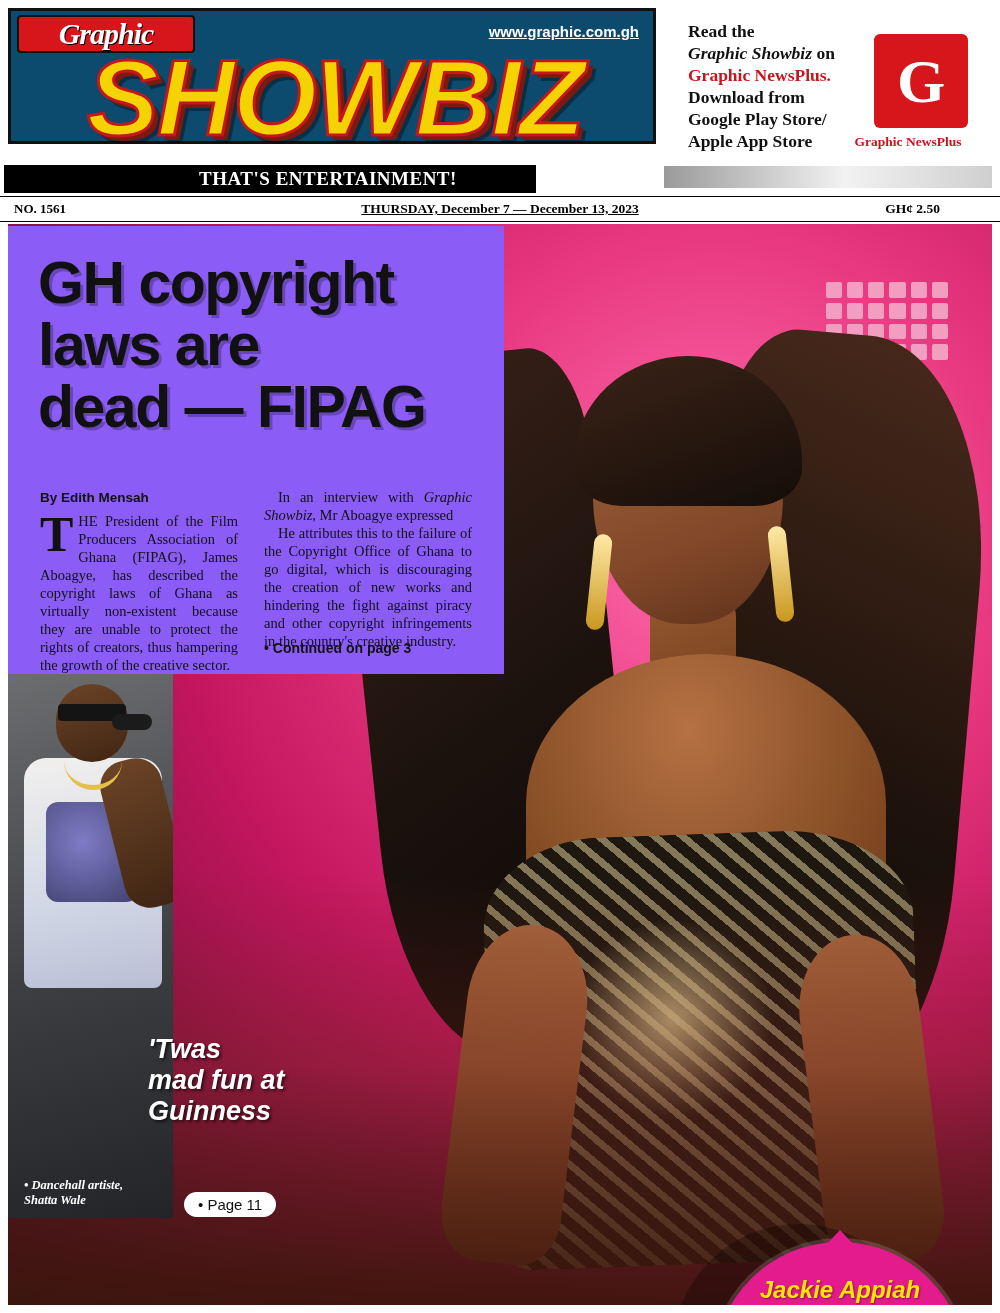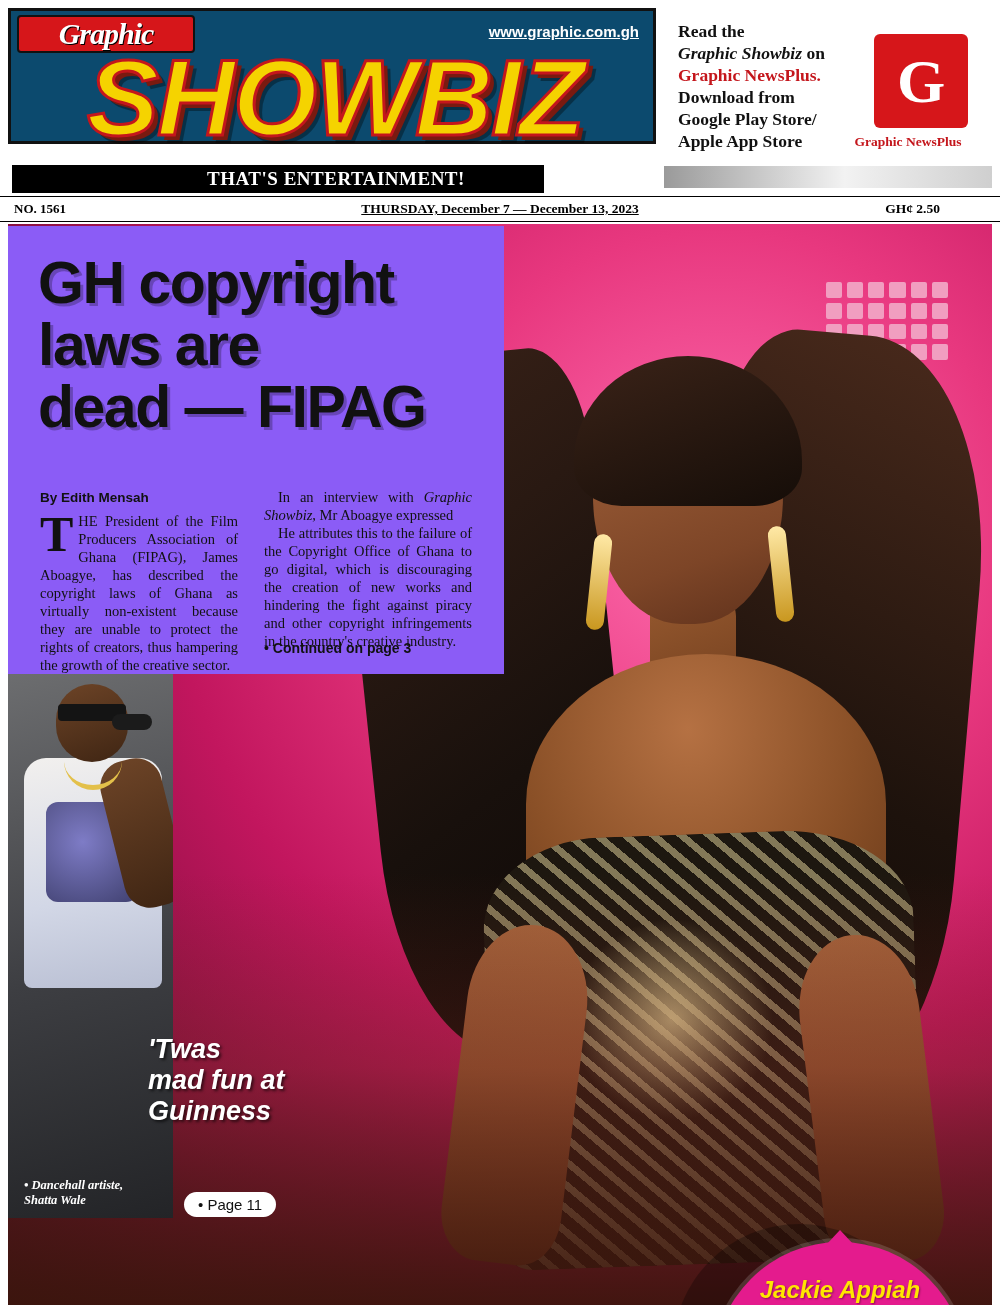--- a/index.html
+++ b/index.html
@@ -36,35 +36,35 @@
     text-align: center;
     font-family: "Liberation Sans", sans-serif;
     font-weight: bold; font-style: italic;
     font-size: 108px; line-height: 118px;
     color: #f5d300;
     letter-spacing: -2px;
     -webkit-text-stroke: 3px #c4161c;
     text-shadow: 5px 5px 0 #7a1a10, 8px 8px 0 rgba(0,0,0,.35);
   }
   .mast-black {
-    position:absolute; left: 12px; top: 165px; width: 532px; height: 28px;
+    position:absolute; left: 4px; top: 165px; width: 532px; height: 28px;
     background:#000;
   }
   .mast-tagline {
     position:absolute; left:0; top:0; width:648px; height:28px;
     display:flex; align-items:center; justify-content:center;
     color:#fff; font-family:"Liberation Serif", serif; font-weight:bold;
     font-size:19px; letter-spacing:.5px;
   }
   .mast-right {
     position:absolute; left: 664px; top: 8px; width: 328px; height: 157px;
     background:#fff;
   }
   .mast-right-text {
-    position:absolute; left: 14px; top: 12px; width: 190px;
+    position:absolute; left: 24px; top: 12px; width: 190px;
     font-family:"Liberation Serif", serif; font-size:17.5px; line-height:22px;
     font-weight:bold; color:#111;
   }
   .mast-right-text em { font-style: italic; }
   .mast-right-text .red { color:#c4161c; }
   .g-badge {
     position:absolute; right: 24px; top: 26px; width: 94px; height: 94px;
     background:#d6161a; border-radius:6px;
     display:flex; align-items:center; justify-content:center;
   }

